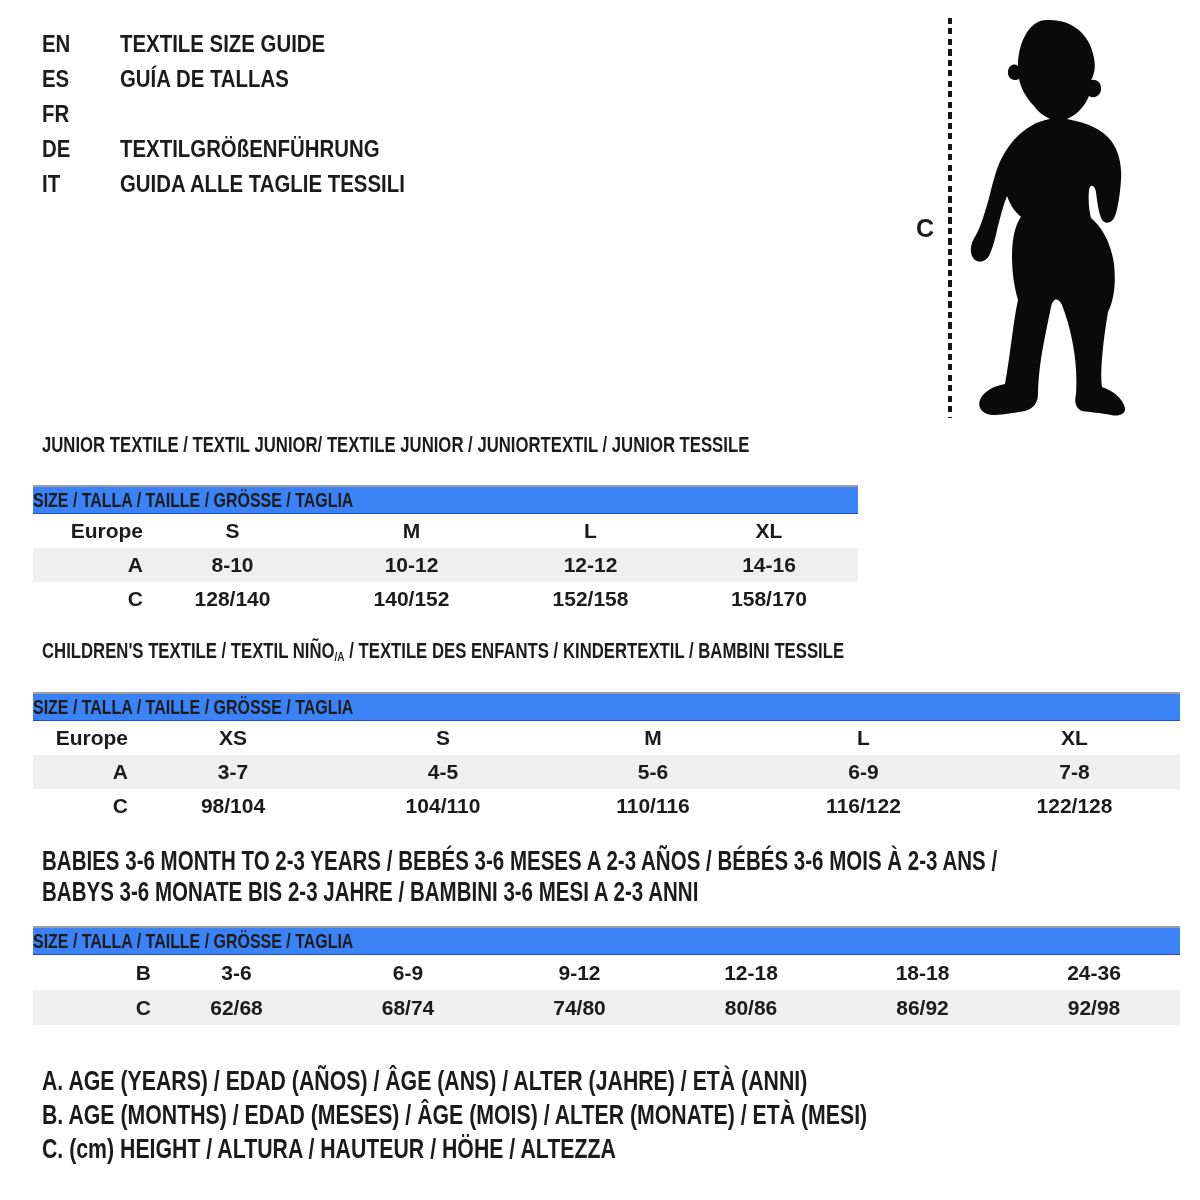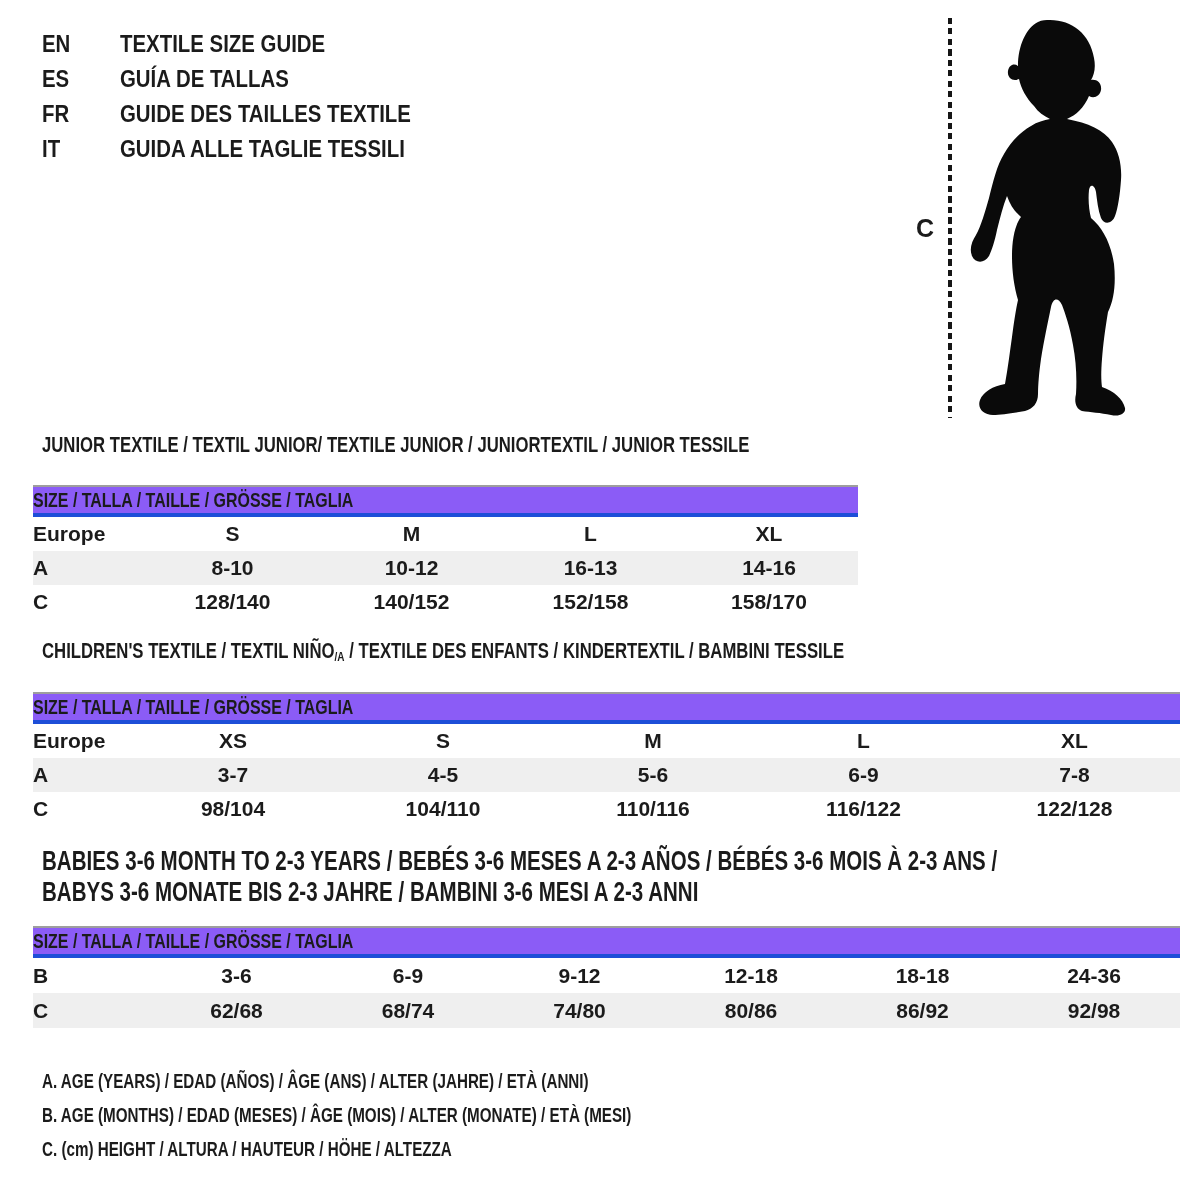--- a/index.html
+++ b/index.html
@@ -17,53 +17,56 @@
   .lang-row{display:flex;line-height:35px;font-size:24px;}
   .lang-code{width:78px;flex:0 0 78px;}
 
   
   .sec-title{font-size:22px;line-height:30px;}
   .sub{font-size:0.60em;vertical-align:-0.22em;letter-spacing:0;}
 
   
   table.size{border-collapse:collapse;table-layout:fixed;}
   table.size td{padding:0;font-size:21px;vertical-align:middle;}
-  td.bar{background:#8b5cf6;border-top:2px solid #9e9e9e;border-bottom:4px solid #1d4ed8;
+  td.bar{background:#3b82f6;border-top:2px solid #9e9e9e;border-bottom:1px solid #1d4ed8;
          height:26px;padding-left:8px;font-size:23px;}
   tr.r34 td{height:34px;}
   tr.r35 td{height:35px;}
   tr.rbar td{height:26px;}
   tr.stripe td{background:#efefef;}
-  td.rowlab{text-align:left;padding-left:8px;}
+  td.rowlab{text-align:right;padding-left:8px;}
   td.val{text-align:center;}
 
   
   #dash-line{width:4px;background:repeating-linear-gradient(to bottom,#161616 0 6px,transparent 6px 10.5px);}
   #c-label{font-size:25px;}
 
   
-  .legend-line{font-size:20px;line-height:34px;}
+  .legend-line{font-size:28px;line-height:34px;}
 </style>
 </head>
 <body>
 
 <div id="canvas">
 
   <div class="abs" style="left:42px;top:26px;">
     <div class="lang-row">
       <span class="lang-code"><span class="cond85">EN</span></span>
       <span><span class="cond85">TEXTILE SIZE GUIDE</span></span>
     </div>
     <div class="lang-row">
       <span class="lang-code"><span class="cond85">ES</span></span>
       <span><span class="cond85">GUÍA DE TALLAS</span></span>
     </div>
     <div class="lang-row">
       <span class="lang-code"><span class="cond85">FR</span></span>
-      <span><span class="cond85">GUIDE DES TAILLES TEXTILE</span></span>
+    </div>
+    <div class="lang-row">
+      <span class="lang-code"><span class="cond85">DE</span></span>
+      <span><span class="cond85">TEXTILGRÖßENFÜHRUNG</span></span>
     </div>
     <div class="lang-row">
       <span class="lang-code"><span class="cond85">IT</span></span>
       <span><span class="cond85">GUIDA ALLE TAGLIE TESSILI</span></span>
     </div>
   </div>
 
   <div id="c-label" class="abs" style="left:916px;top:214px;">C</div>
   <div id="dash-line" class="abs" style="left:948px;top:18px;height:400px;"></div>
   <svg class="abs" style="left:962px;top:18px;" width="174" height="400" viewBox="0 0 170 400" aria-hidden="true">
@@ -137,21 +140,21 @@
       <td class="rowlab">Europe</td>
       <td class="val">S</td>
       <td class="val">M</td>
       <td class="val">L</td>
       <td class="val">XL</td>
     </tr>
     <tr class="r34 stripe">
       <td class="rowlab">A</td>
       <td class="val">8-10</td>
       <td class="val">10-12</td>
-      <td class="val">16-13</td>
+      <td class="val">12-12</td>
       <td class="val">14-16</td>
     </tr>
     <tr class="r34">
       <td class="rowlab">C</td>
       <td class="val">128/140</td>
       <td class="val">140/152</td>
       <td class="val">152/158</td>
       <td class="val">158/170</td>
     </tr>
   </tbody>

